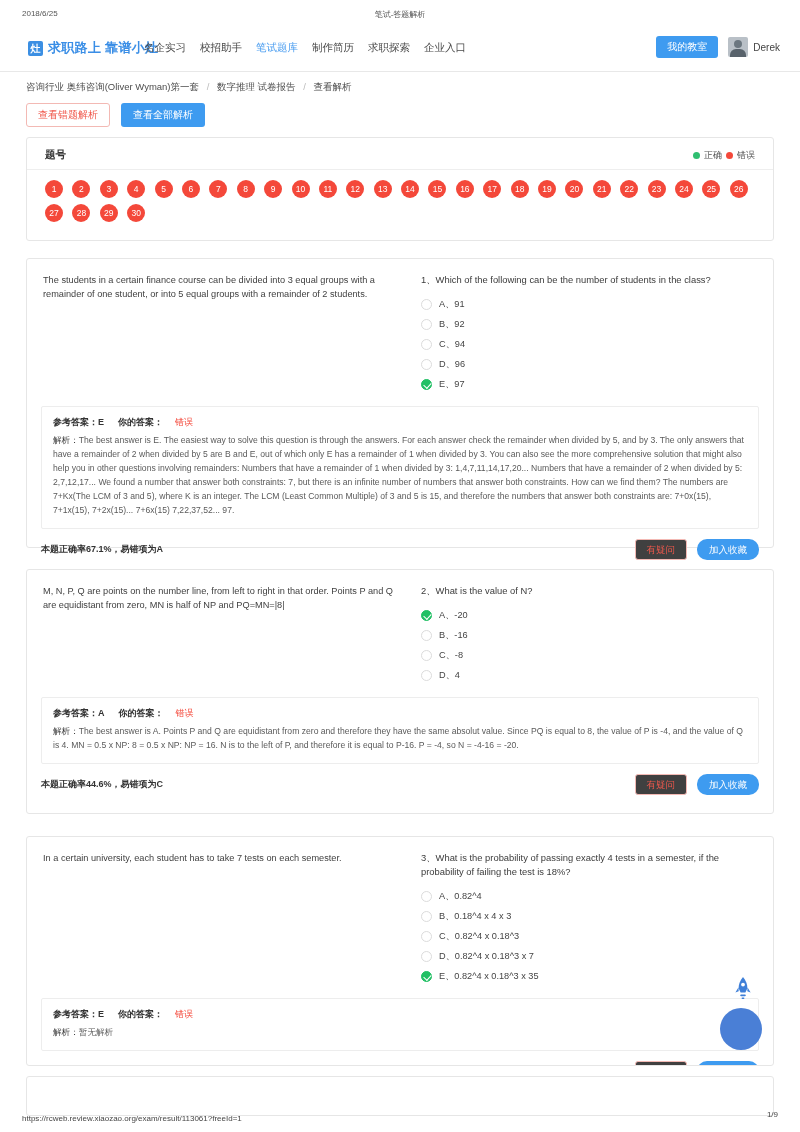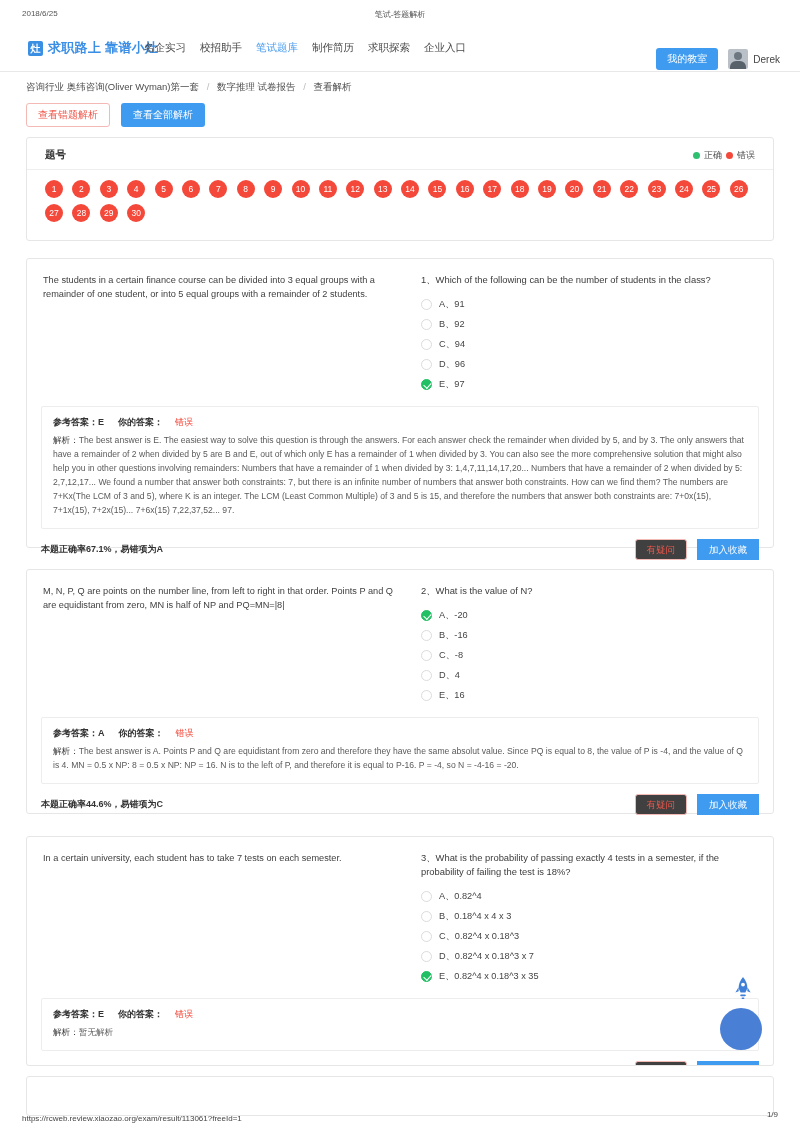--- a/index.html
+++ b/index.html
@@ -30,21 +30,21 @@
   .logo-group { position:absolute; left: 28px; top: 11px; display:flex; align-items:center; gap:5px; }
   .logo-mark {
     width: 15px; height: 15px; background:#3b8fe3; color:#fff;
     font-size: 10px; line-height: 15px; text-align:center; border-radius: 2px;
     font-weight: bold;
   }
   .logo-text { font-size: 13px; font-weight: bold; color: #3a8ee6; letter-spacing: .3px; }
   .nav-links { position:absolute; left: 144px; top: 13px; display:flex; gap: 14px; }
   .nav-links a { font-size: 10.5px; color:#4a4a4a; text-decoration:none; white-space:nowrap; }
   .nav-links a.active { color: #4a9df0; }
-  .nav-right { position:absolute; right: 20px; top: 20px; display:flex; align-items:center; gap: 10px; }
+  .nav-right { position:absolute; right: 20px; top: 8px; display:flex; align-items:center; gap: 10px; }
   .btn-classroom {
     background:#3e9bf0; color:#fff; font-size: 10px; border:none; border-radius: 3px;
     padding: 6px 11px; cursor:pointer; line-height: 1;
   }
   .user-chip { display:flex; align-items:center; gap: 5px; }
   .avatar {
     width: 20px; height: 20px; border-radius: 2px; overflow:hidden;
     background:#b9c0c7; position:relative; display:block;
   }
   .avatar .a-head { position:absolute; left: 6px; top: 3px; width: 8px; height: 8px; border-radius:50%; background:#6c7780; }
@@ -124,21 +124,21 @@
 
   .q-foot { display:flex; align-items:center; padding: 10px 14px 12px 14px; }
   .stat { font-size: 9px; color:#333; font-weight: bold; }
   .foot-btns { margin-left:auto; display:flex; gap: 10px; }
   .btn-doubt {
     border:1px solid #f3b9b4; color:#f0584c; background:#404040; font-size: 9.5px;
     border-radius: 3px; padding: 5px 11px; cursor:pointer; line-height:1;
   }
   .btn-fav {
     border:none; color:#fff; background:#3e9bf0; font-size: 9.5px;
-    border-radius: 0; padding: 6px 12px; cursor:pointer; line-height:1;
+    border-radius: 10px; padding: 6px 12px; cursor:pointer; line-height:1;
   }
 
   
   .fab-rocket {
     position:absolute; right: 44px; top: 975px; width: 26px; height: 30px; cursor:pointer;
   }
   .fab-circle {
     position:absolute; right: 38px; top: 1008px; width: 42px; height: 42px;
     border-radius:50%; background:#4a7fd6; cursor:pointer;
   }
@@ -307,24 +307,20 @@
                 <span class="opt-text">B、-16</span>
               </div>
               <div class="opt">
                 <span class="radio"></span>
                 <span class="opt-text">C、-8</span>
               </div>
               <div class="opt">
                 <span class="radio"></span>
                 <span class="opt-text">D、4</span>
               </div>
-              <div class="opt">
-                <span class="radio"></span>
-                <span class="opt-text">E、16</span>
-              </div>
             </div>
           </div>
         </div>
         <div class="explain">
           <div class="ex-answer"><span>参考答案：</span><span>A</span><span class="yours">你的答案：</span><span class="verdict">错误</span></div>
           <div class="ex-body"><span class="lbl">解析：</span><span>The best answer is A. Points P and Q are equidistant from zero and therefore they have the same absolut value. Since PQ is equal to 8, the value of P is -4, and the value of Q is 4. MN = 0.5 x NP: 8 = 0.5 x NP: NP = 16. N is to the left of P, and therefore it is equal to P-16. P = -4, so N = -4-16 = -20.</span></div>
         </div>
         <div class="q-foot">
           <div class="stat">本题正确率44.6%，易错项为C</div>
           <div class="foot-btns">

